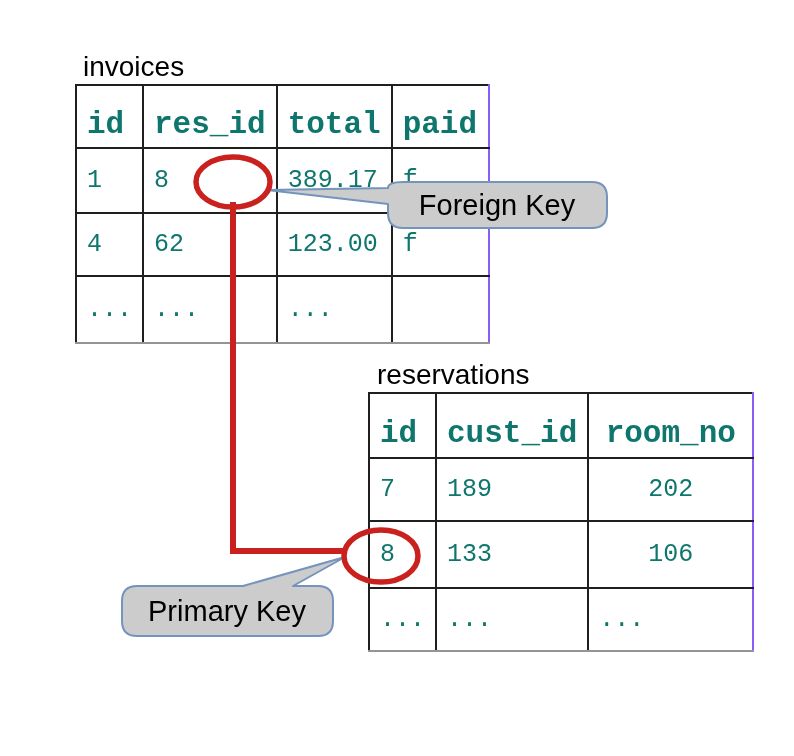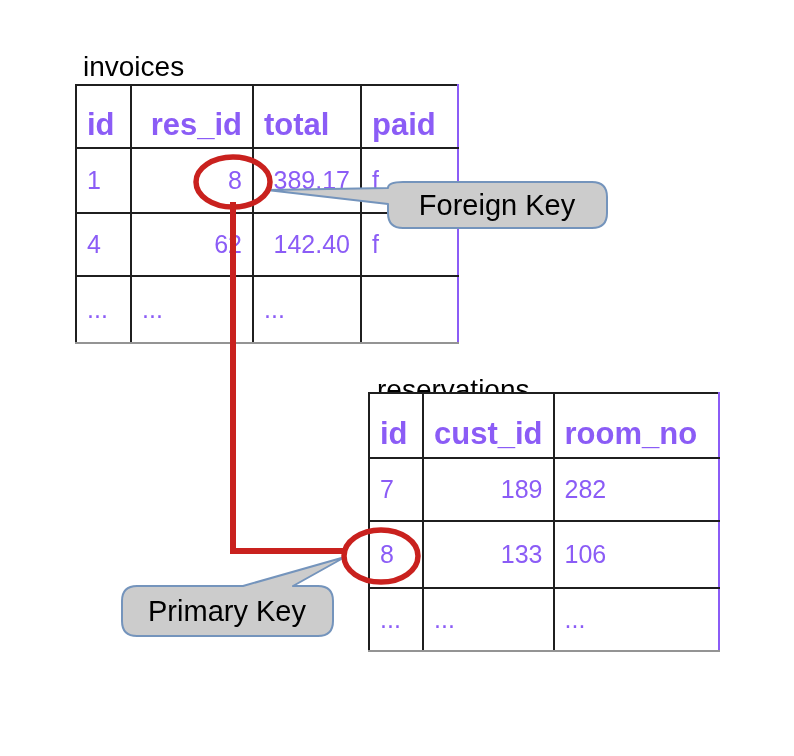--- a/index.html
+++ b/index.html
@@ -19,37 +19,38 @@
   }
   table.tbl{
     position:absolute;
     border-collapse:collapse;
     table-layout:fixed;
     background:#ffffff;
   }
   .tbl th,.tbl td{
     border:2px solid #1f1f1f;
     font-size:25px;
-    color:#8b5cf6;
+    color:#0f766e;
     padding:0 10px;
     vertical-align:middle;
     overflow:hidden;
     white-space:nowrap;
+    font-family:Liberation Mono, monospace;
   }
   .tbl th{
     font-size:31px;
     font-weight:bold;
     padding-top:16px;
   }
   
   .tbl th:last-child,.tbl td:last-child{border-right:2px solid #8b5cf6;}
   .tbl tr.last td{border-bottom:2px solid #949494;}
   .al{text-align:left}
-  .ar{text-align:right}
-  .ac{text-align:left}
+  .ar{text-align:left}
+  .ac{text-align:center}
   svg.overlay{
     position:absolute;left:0;top:0;
     pointer-events:none;
   }
   .callout-label{
     font-family:"Liberation Sans", sans-serif;
     font-size:29px;
     fill:#000000;
   }
 </style>
@@ -78,52 +79,52 @@
     <tbody>
       <tr style="height:65px">
         <td class="al">1</td>
         <td class="ar">8</td>
         <td class="ar">389.17</td>
         <td class="al">f</td>
       </tr>
       <tr style="height:63px">
         <td class="al">4</td>
         <td class="ar">62</td>
-        <td class="ar">142.40</td>
+        <td class="ar">123.00</td>
         <td class="al">f</td>
       </tr>
       <tr style="height:67px" class="last">
         <td class="al">...</td>
         <td class="al">...</td>
         <td class="al">...</td>
         <td class="al"></td>
       </tr>
     </tbody>
   </table>
 
-  <div class="tbl-title" style="left:377px;top:375px;">reservations</div>
+  <div class="tbl-title" style="left:377px;top:360px;">reservations</div>
 
   <table class="tbl" style="left:368px;top:392px;">
     <colgroup>
       <col style="width:54px">
         <col style="width:126px">
         <col style="width:165px">
     </colgroup>
     <thead>
       <tr style="height:65px">
         <th class="al">id</th>
         <th class="ac">cust_id</th>
         <th class="ac">room_no</th>
       </tr>
     </thead>
     <tbody>
       <tr style="height:63px">
         <td class="al">7</td>
         <td class="ar">189</td>
-        <td class="ac">282</td>
+        <td class="ac">202</td>
       </tr>
       <tr style="height:67px">
         <td class="al">8</td>
         <td class="ar">133</td>
         <td class="ac">106</td>
       </tr>
       <tr style="height:63px" class="last">
         <td class="al">...</td>
         <td class="al">...</td>
         <td class="al">...</td>

